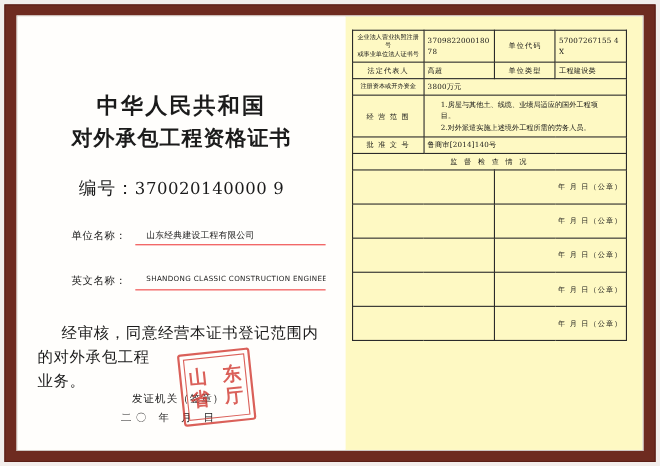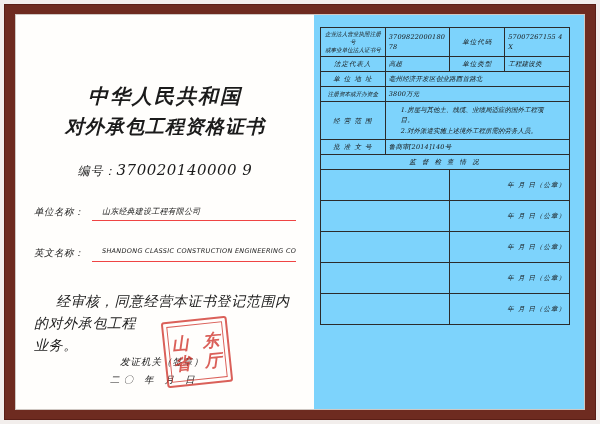--- a/index.html
+++ b/index.html
@@ -48,21 +48,20 @@
     flex-direction: row;
     box-sizing: border-box;
   }
   
   .left {
     position: relative;
     width: 298px;
     box-sizing: border-box;
     padding: 14px 18px 10px 18px;
     background: #fffefc;
-    font-style: italic;
   }
   .title-block {
     margin-top: 52px;
     text-align: center;
   }
   .title-line {
     font-family: "DejaVu Serif", "Liberation Serif", serif;
     font-size: 20px;
     font-weight: bold;
     letter-spacing: 2px;
@@ -75,41 +74,42 @@
     letter-spacing: 1px;
   }
   .number-row {
     margin-top: 20px;
     text-align: center;
     font-size: 10px;
     color: #1b1b1b;
     font-family: "DejaVu Serif", "Liberation Serif", serif;
   }
   .number-row .lbl {
-    font-size: 12px;
+    font-size: 16px;
     letter-spacing: 1px;
   }
   .number-row .val {
     font-size: 15px;
     letter-spacing: 0.5px;
   }
   .field {
     margin-top: 26px;
     display: flex;
     align-items: flex-end;
     font-size: 9px;
     color: #1b1b1b;
   }
   .field .fl {
     width: 58px;
     flex: 0 0 auto;
     font-size: 9.5px;
     letter-spacing: 0.5px;
     font-family: "DejaVu Serif", "Liberation Serif", serif;
     padding-bottom: 2px;
+    margin-left: 31px;
   }
   .field .fv {
     flex: 1 1 auto;
     border-bottom: 1px solid #ef4444;
     padding: 0 0 2px 10px;
     font-size: 8px;
     letter-spacing: 0.2px;
     min-height: 12px;
     color: #1b1b1b;
     white-space: nowrap;
@@ -179,22 +179,21 @@
     line-height: 20px;
     letter-spacing: 1px;
     text-align: center;
   }
   .seal .seal-text span { width: 50%; }
   
   .right {
     flex: 1 1 auto;
     box-sizing: border-box;
     padding: 12px 14px 10px 6px;
-    background: #7dd3fc;
-    font-style: italic;
+    background: #fef9c3;
   }
   table.grid {
     width: 100%;
     border-collapse: collapse;
     table-layout: fixed;
     font-family: "DejaVu Serif", "Liberation Serif", serif;
   }
   table.grid td {
     border: 1px solid #2b2b2b;
     color: #161616;
@@ -305,24 +304,20 @@
                 <td class="lbl">单位代码</td>
                 <td class="val">57007267155 4X</td>
               </tr>
               <tr>
                 <td class="lbl">法定代表人</td>
                 <td class="val">高超</td>
                 <td class="lbl">单位类型</td>
                 <td class="val">工程建设类</td>
               </tr>
               <tr>
-                <td class="lbl">单 位 地 址</td>
-                <td class="val" colspan="3">亳州经济开发区创业路西首路北</td>
-              </tr>
-              <tr>
                 <td class="lbl small">注册资本或开办资金</td>
                 <td class="val" colspan="3">3800万元</td>
               </tr>
               <tr>
                 <td class="lbl">经 营 范 围</td>
                 <td class="scope" colspan="3">
                   <div>1.房屋与其他土、线缆、业绩局适应的国外工程项目。</div>
                   <div>2.对外派遣实施上述境外工程所需的劳务人员。</div>
                 </td>
               </tr>

